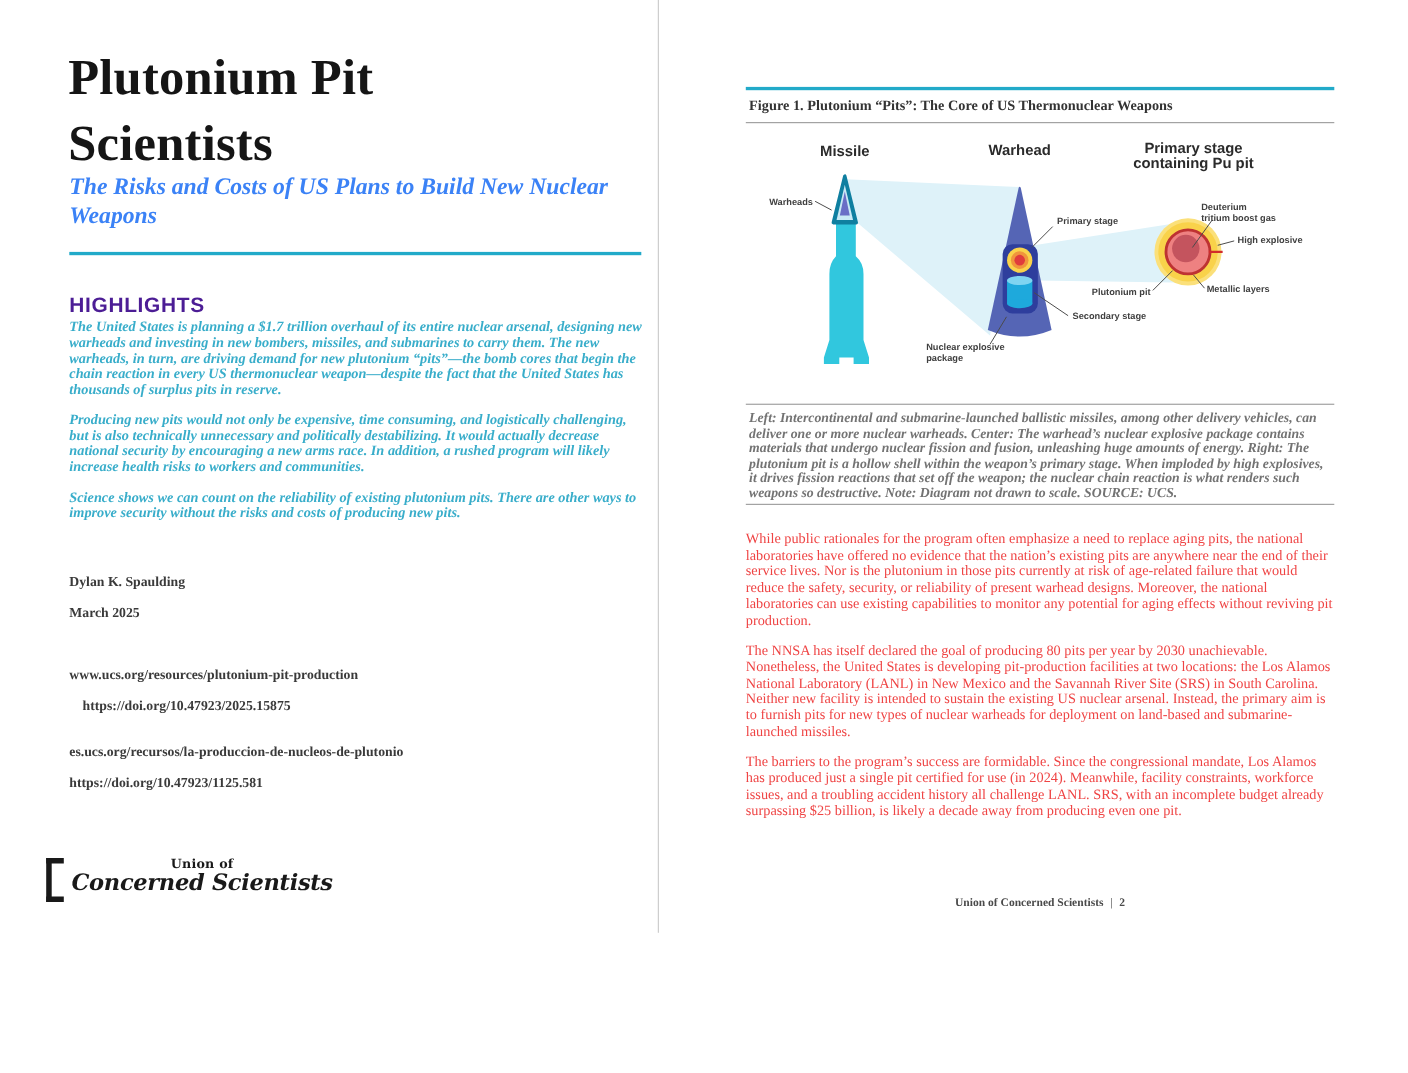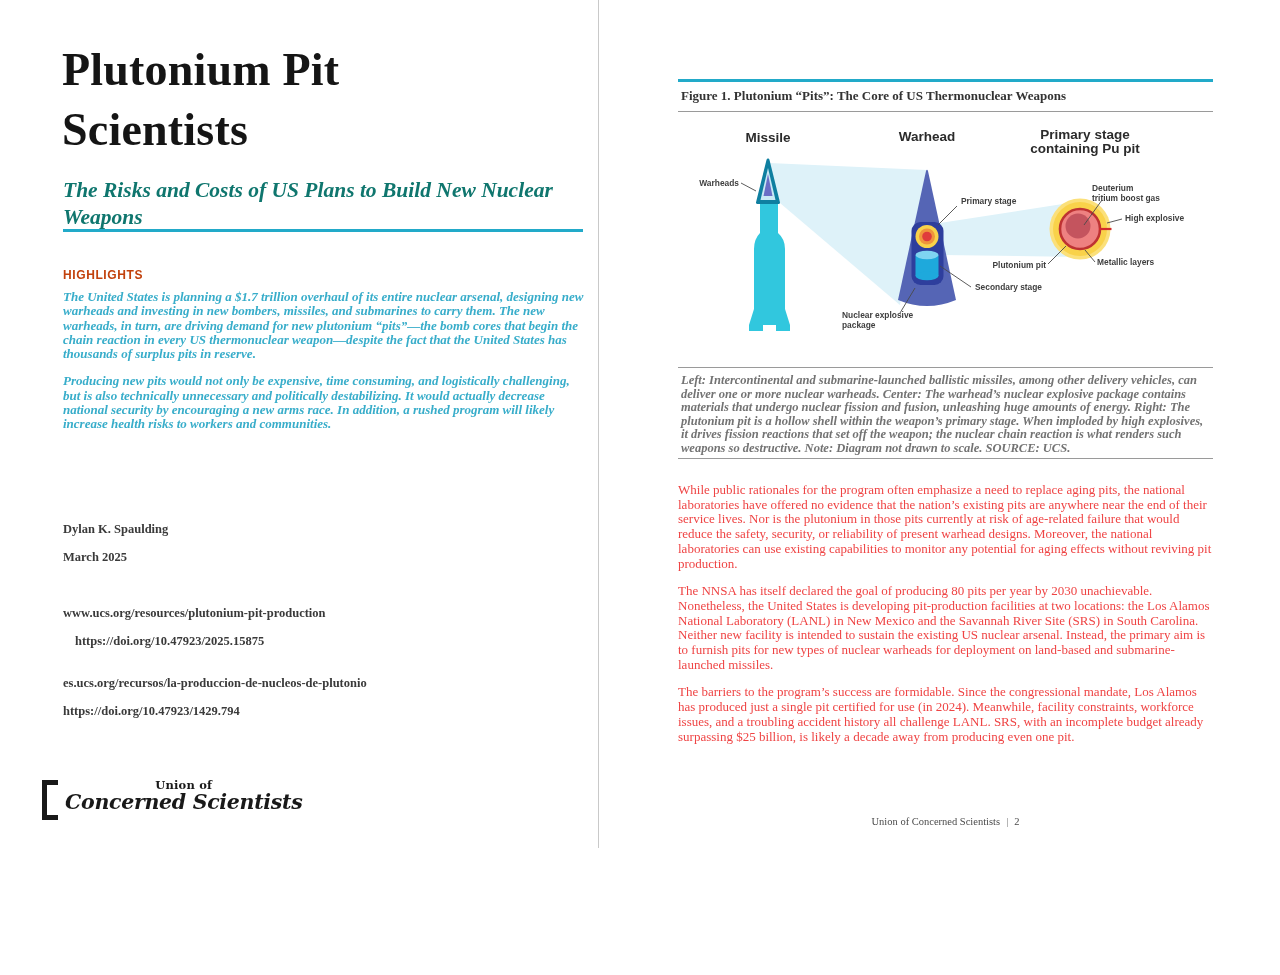--- a/index.html
+++ b/index.html
@@ -7,24 +7,24 @@
     width:1280px;height:975px;position:relative;background:#ffffff;overflow:hidden;
     font-family:"Liberation Serif",serif;color:#2d2d2d;
   }
   .abs{position:absolute;}
 
   
   .page-divider{left:598px;top:0;width:1px;height:848px;background:#c9c9c9;}
 
   
   .doc-title{left:62px;top:40px;font-size:46px;line-height:60px;font-weight:600;color:#151515;letter-spacing:.2px;}
-  .doc-subtitle{left:63px;top:177px;width:520px;font-size:21.5px;line-height:27px;font-style:italic;font-weight:600;color:#0f766e;}
+  .doc-subtitle{left:63px;top:156px;width:520px;font-size:21.5px;line-height:27px;font-style:italic;font-weight:600;color:#3b82f6;}
   .teal-rule{height:3px;background:#22aac9;}
   .rule-left{left:63px;top:229px;width:520px;}
-  .hl-heading{left:63px;top:268px;font-family:"Liberation Sans",sans-serif;font-size:12px;font-weight:bold;letter-spacing:.6px;color:#c2410c;}
+  .hl-heading{left:63px;top:268px;font-family:"Liberation Sans",sans-serif;font-size:19px;font-weight:bold;letter-spacing:.6px;color:#4c1d95;}
   .hl-body{left:63px;top:290px;width:527px;font-size:13px;line-height:14.3px;font-weight:bold;font-style:italic;color:#38adca;}
   .hl-body p{margin:0 0 13px 0;}
   .author{left:63px;top:522px;font-size:12.5px;font-weight:600;color:#3a3a3a;}
   .date{left:63px;top:550px;font-size:12.5px;font-weight:600;color:#3a3a3a;}
   .link-line{font-size:12.5px;font-weight:600;color:#3a3a3a;}
   .link1{left:63px;top:606px;}
   .link2{left:63px;top:634px;margin-left:12px;}
   .link3{left:63px;top:676px;}
   .link4{left:63px;top:704px;}
   .logo{left:42px;top:780px;display:flex;align-items:stretch;}
@@ -37,21 +37,21 @@
   .rule-right-teal{left:678px;top:79px;width:535px;}
   .fig-title{left:681px;top:88px;font-size:13px;font-weight:bold;color:#333;}
   .thin-rule{height:1px;background:#9a9a9a;}
   .tr1{left:678px;top:111px;width:535px;}
   .tr2{left:678px;top:367px;width:535px;}
   .tr3{left:678px;top:458px;width:535px;}
   .fig-svg{left:678px;top:113px;}
   .fig-caption{left:681px;top:374px;width:531px;font-size:12.5px;line-height:13.5px;font-style:italic;font-weight:700;color:#737373;}
   .body-col{left:678px;top:483px;width:536px;font-size:13px;line-height:14.7px;color:#ef4444;}
   .body-col p{margin:0 0 13px 0;}
-  .footer{left:678px;top:816px;width:535px;text-align:center;font-size:10.5px;font-weight:400;color:#4a4a4a;}
+  .footer{left:678px;top:816px;width:535px;text-align:center;font-size:10.5px;font-weight:700;color:#4a4a4a;}
   .footer .sep{margin:0 6px;color:#777;}
 
   
   .hdr{font-family:"Liberation Sans",sans-serif;font-size:13.5px;font-weight:bold;fill:#2b2b2b;}
   .lbl{font-family:"Liberation Sans",sans-serif;font-size:8.4px;font-weight:600;fill:#3f3f3f;}
   .ptr{stroke:#4a4a4a;stroke-width:.9;fill:none;}
 </style>
 </head>
 <body>
 
@@ -64,29 +64,30 @@
 
 <div class="abs doc-subtitle">The Risks and Costs of US Plans to Build New Nuclear Weapons</div>
 
 <div class="abs teal-rule rule-left"></div>
 
 <div class="abs hl-heading">HIGHLIGHTS</div>
 
 <div class="abs hl-body">
   <p>The United States is planning a $1.7 trillion overhaul of its entire nuclear arsenal, designing new warheads and investing in new bombers, missiles, and submarines to carry them. The new warheads, in turn, are driving demand for new plutonium “pits”—the bomb cores that begin the chain reaction in every US thermonuclear weapon—despite the fact that the United States has thousands of surplus pits in reserve.</p>
   <p>Producing new pits would not only be expensive, time consuming, and logistically challenging, but is also technically unnecessary and politically destabilizing. It would actually decrease national security by encouraging a new arms race. In addition, a rushed program will likely increase health risks to workers and communities.</p>
+  <p>Science shows we can count on the reliability of existing plutonium pits. There are other ways to improve security without the risks and costs of producing new pits.</p>
 </div>
 
 <div class="abs author">Dylan K. Spaulding</div>
 <div class="abs date">March 2025</div>
 
 <div class="abs link-line link1">www.ucs.org/resources/plutonium-pit-production</div>
 <div class="abs link-line link2">https://doi.org/10.47923/2025.15875</div>
 <div class="abs link-line link3">es.ucs.org/recursos/la-produccion-de-nucleos-de-plutonio</div>
-<div class="abs link-line link4">https://doi.org/10.47923/1429.794</div>
+<div class="abs link-line link4">https://doi.org/10.47923/1125.581</div>
 
 <div class="abs logo">
   <div class="logo-bracket"></div>
   <div class="logo-text">
     <div class="logo-top">Union of</div>
     <div class="logo-bottom">Concerned Scientists</div>
   </div>
 </div>
 
 <div class="abs teal-rule rule-right-teal"></div>

